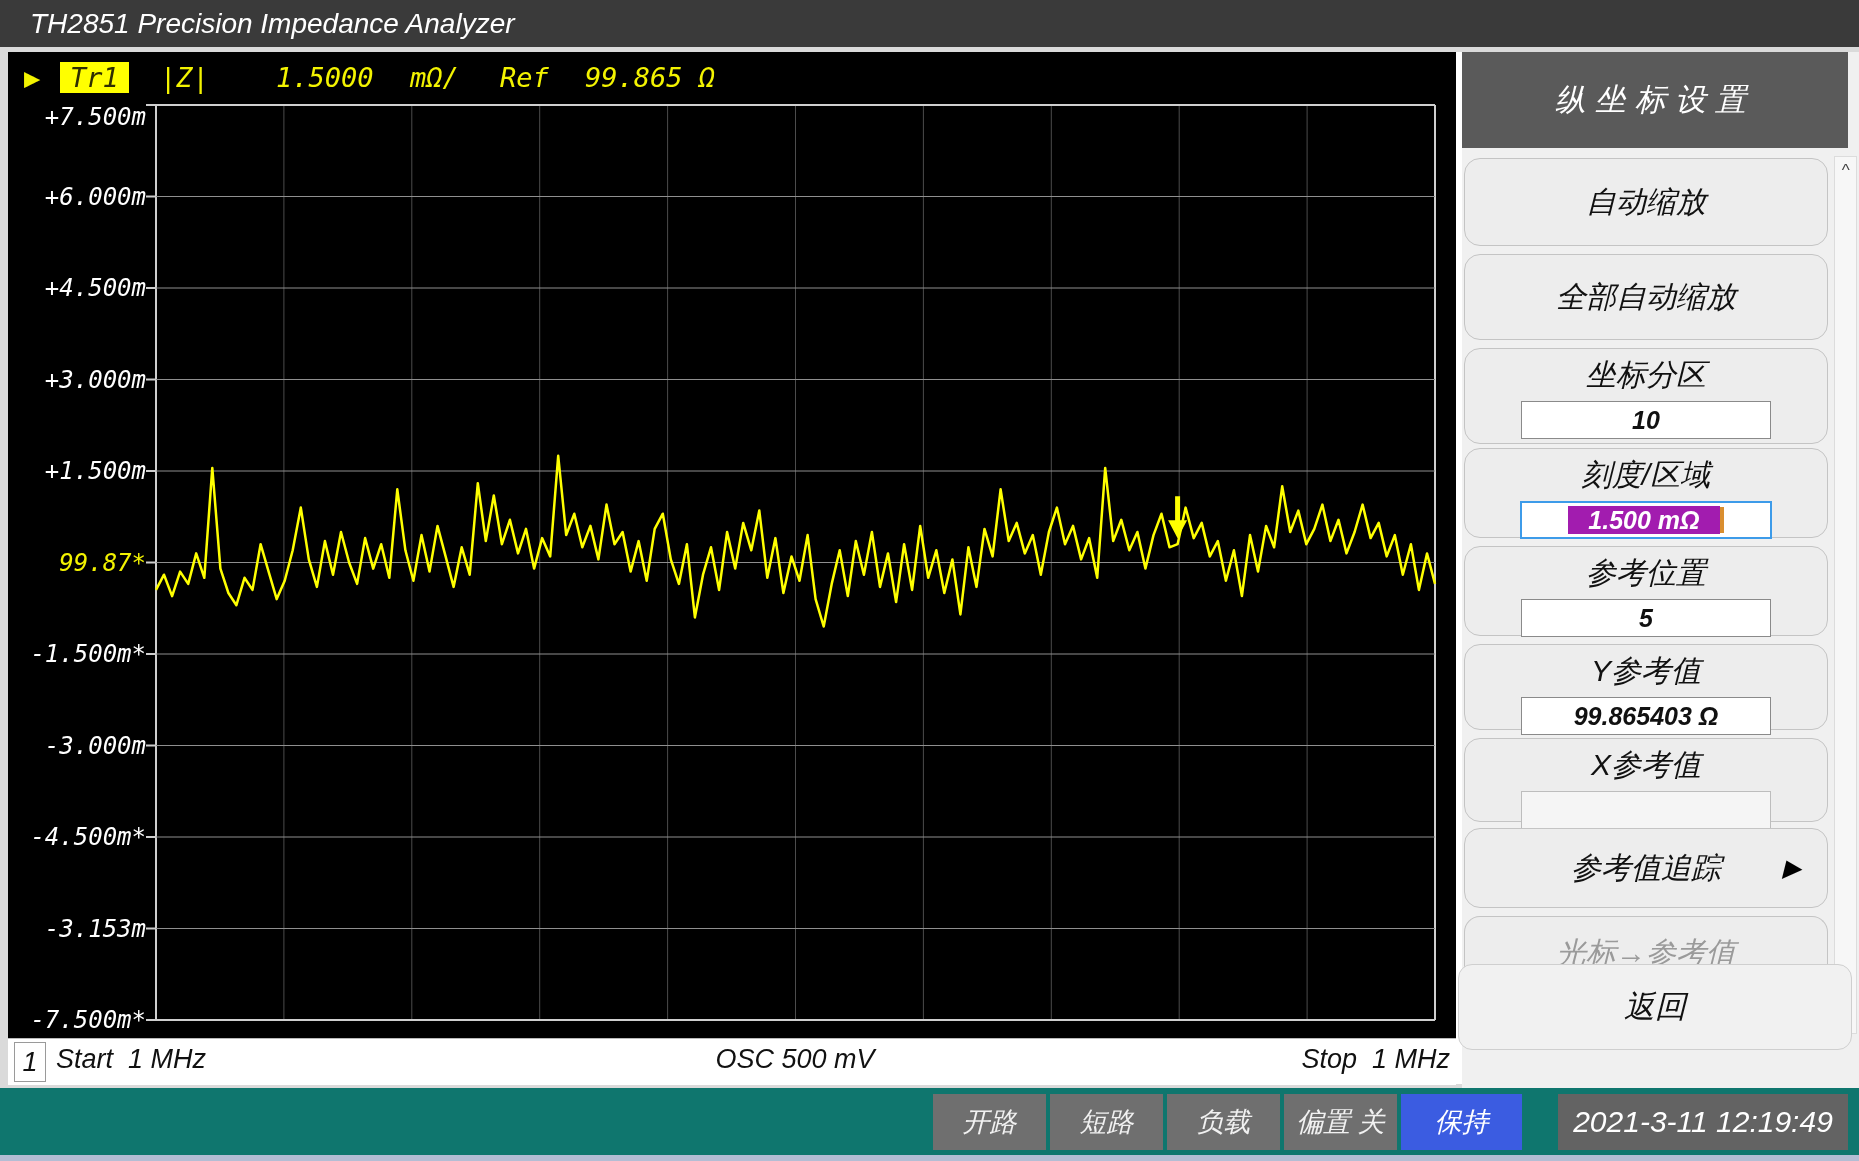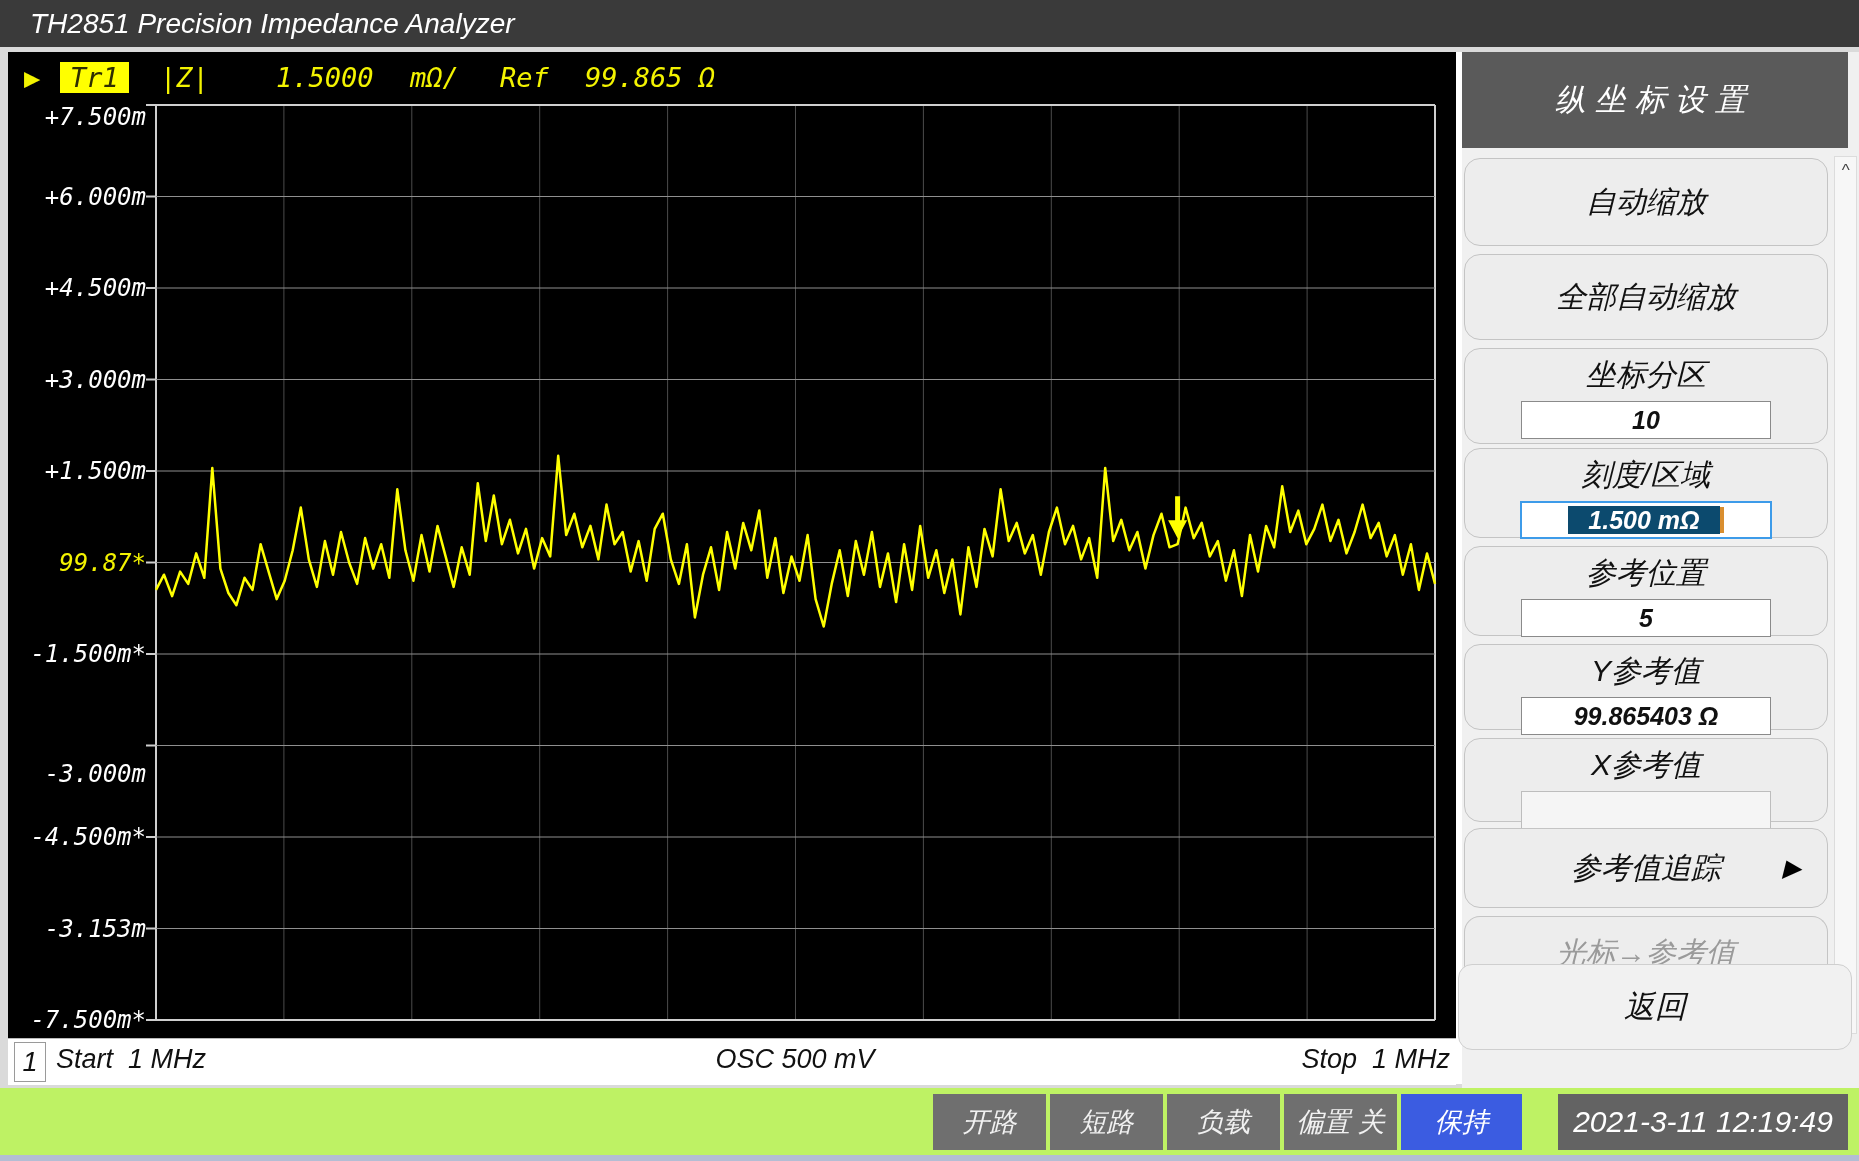--- a/index.html
+++ b/index.html
@@ -30,32 +30,32 @@
   .panel-hdr{position:absolute;left:0;top:0;width:386px;height:96px;background:#5a5a5a;color:#fff;
              font-size:31px;letter-spacing:9px;display:flex;align-items:center;justify-content:center;}
   .p-item{position:absolute;left:2px;width:364px;background:#ededed;border:1px solid #c4c4c4;border-radius:16px;
           color:#111;text-align:center;box-sizing:border-box;}
   .p-btn{display:flex;align-items:center;justify-content:center;font-size:30px;}
   .p-lbl{font-size:30px;margin-top:6px;}
   .p-field{width:248px;height:36px;margin:5px auto 0;background:#fff;border:1px solid #8a8a8a;
            font-size:25px;font-weight:bold;line-height:36px;text-align:center;color:#111;}
   .p-field.empty{background:#f5f5f5;border-color:#bdbdbd;}
   .p-field.focus{border:2px solid #3d9be9;height:34px;line-height:34px;}
-  .sel{background:#0c4a6e;color:#fff;padding:0 20px;}
+  .sel{background:#a21caf;color:#fff;padding:0 20px;}
   .caret{display:inline-block;width:4px;height:26px;background:#d98e2f;vertical-align:-4px;}
   .menu-arrow{position:absolute;right:26px;top:50%;transform:translateY(-50%);font-size:24px;color:#000;}
   .clipped{overflow:hidden;border-radius:16px 16px 0 0;color:#9a9a9a;padding-top:16px;font-size:30px;border-bottom:none;}
   .back-btn{position:absolute;left:-4px;top:912px;width:394px;height:86px;background:#f1f1f1;
             border:1px solid #cfcfcf;border-radius:14px;font-size:31px;color:#111;
             display:flex;align-items:center;justify-content:center;box-sizing:border-box;z-index:5;}
   .sbar{position:absolute;left:372px;top:104px;width:23px;height:878px;background:#f7f7f7;border:1px solid #dcdcdc;box-sizing:border-box;}
   .sbar .a{position:absolute;left:0;width:21px;text-align:center;font-size:17px;color:#444;cursor:pointer;}
   .sbar .up{top:4px;} .sbar .dn{bottom:4px;}
   
-  .bbar{position:absolute;left:0;top:1088px;width:1859px;height:67px;background:#bef264;}
+  .bbar{position:absolute;left:0;top:1088px;width:1859px;height:67px;background:#0f766e;}
   .bbtn{position:absolute;top:6px;height:56px;width:113px;background:#6f6f6f;color:#f1f1f1;font-size:27px;
         display:flex;align-items:center;justify-content:center;white-space:pre;}
   .bbtn.active{background:#3b5ce1;color:#fff;}
   .tstamp{position:absolute;top:6px;left:1558px;width:290px;height:56px;background:#636363;color:#fff;
           font-size:30px;display:flex;align-items:center;justify-content:center;}
   .bottom-edge{position:absolute;left:0;top:1155px;width:1859px;height:6px;background:#b3bdd4;}
 </style>
 </head>
 <body>
 
@@ -77,21 +77,21 @@
     </div>
 
     <div id="ylabels">
         <div class="ylab mono" style="top: 50px;">+7.500m</div>
         <div class="ylab mono" style="top: 129.5px;">+6.000m</div>
         <div class="ylab mono" style="top: 221px;">+4.500m</div>
         <div class="ylab mono" style="top: 312.5px;">+3.000m</div>
         <div class="ylab mono" style="top: 404px;">+1.500m</div>
         <div class="ylab mono" style="top: 495.5px; color: rgb(243, 243, 0);">99.87*</div>
         <div class="ylab mono" style="top: 587px;">-1.500m*</div>
-        <div class="ylab mono" style="top: 678.5px; margin-top: 28px;">-3.000m</div>
+        <div class="ylab mono" style="top: 678.5px;">-3.000m</div>
         <div class="ylab mono" style="top: 770px;">-4.500m*</div>
         <div class="ylab mono" style="top: 861.5px;">-3.153m</div>
         <div class="ylab mono" style="top: 953px;">-7.500m*</div>
       </div>
 
     <svg id="plot-svg" class="plot-svg" width="1293" height="919" viewBox="-12 -2 1293 919">
         <line x1="0.0" y1="0" x2="0.0" y2="915" stroke="#cfcfcf" stroke-width="2"></line>
         <line x1="127.9" y1="0" x2="127.9" y2="915" stroke="#4c4c4c" stroke-width="1"></line>
         <line x1="255.8" y1="0" x2="255.8" y2="915" stroke="#4c4c4c" stroke-width="1"></line>
         <line x1="383.7" y1="0" x2="383.7" y2="915" stroke="#4c4c4c" stroke-width="1"></line>

